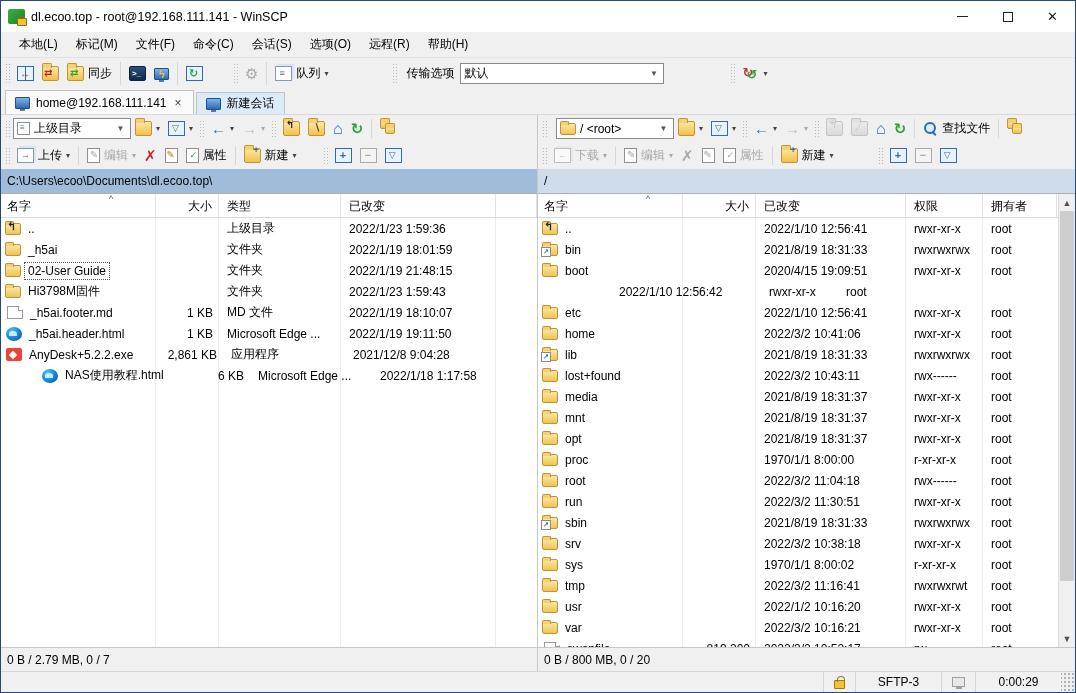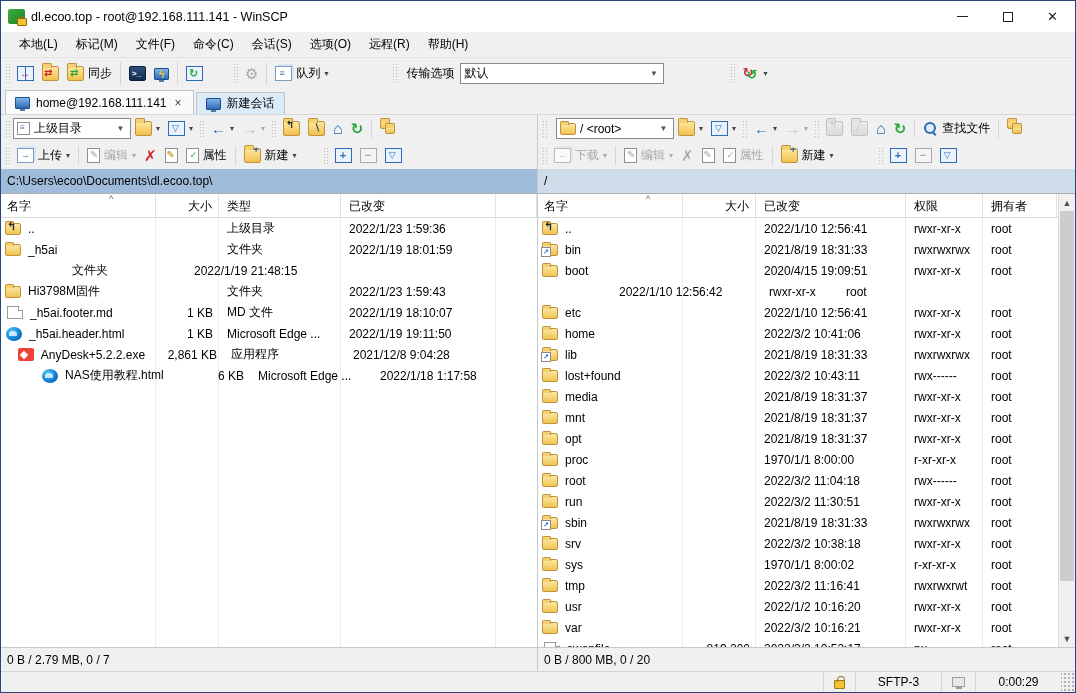--- a/index.html
+++ b/index.html
@@ -367,20 +367,24 @@
               <div class="cell name" style="width: 155px;">
                 <span class="fi fi-folder"></span>
                 <span class="fname">_h5ai</span>
               </div>
               <div class="cell num" style="width: 63px;"></div>
               <div class="cell txt" style="width: 122px;">文件夹</div>
               <div class="cell txt" style="width: 155px;">2022/1/19 18:01:59</div>
               <div class="cell txt" style="width: 41px;"></div>
             </div>
             <div class="frow sel">
+              <div class="cell name" style="width: 155px;">
+                <span class="fi fi-folder"></span>
+                <span class="fname">02-User Guide</span>
+              </div>
               <div class="cell num" style="width: 63px;"></div>
               <div class="cell txt" style="width: 122px;">文件夹</div>
               <div class="cell txt" style="width: 155px;">2022/1/19 21:48:15</div>
               <div class="cell txt" style="width: 41px;"></div>
             </div>
             <div class="frow">
               <div class="cell name" style="width: 155px;">
                 <span class="fi fi-folder"></span>
                 <span class="fname">Hi3798M固件</span>
               </div>
@@ -403,21 +407,21 @@
               <div class="cell name" style="width: 155px;">
                 <span class="fi fi-edge"></span>
                 <span class="fname">_h5ai.header.html</span>
               </div>
               <div class="cell num" style="width: 63px;">1 KB</div>
               <div class="cell txt" style="width: 122px;">Microsoft Edge ...</div>
               <div class="cell txt" style="width: 155px;">2022/1/19 19:11:50</div>
               <div class="cell txt" style="width: 41px;"></div>
             </div>
             <div class="frow">
-              <div class="cell name" style="width: 159px; justify-content: center;">
+              <div class="cell name" style="width: 159px;">
                 <span class="fi fi-anydesk"></span>
                 <span class="fname">AnyDesk+5.2.2.exe</span>
               </div>
               <div class="cell num" style="width: 63px;">2,861 KB</div>
               <div class="cell txt" style="width: 122px;">应用程序</div>
               <div class="cell txt" style="width: 155px;">2021/12/8 9:04:28</div>
               <div class="cell txt" style="width: 41px;"></div>
             </div>
             <div class="frow">
               <div class="cell name" style="width: 186px; padding-left: 40px;">

